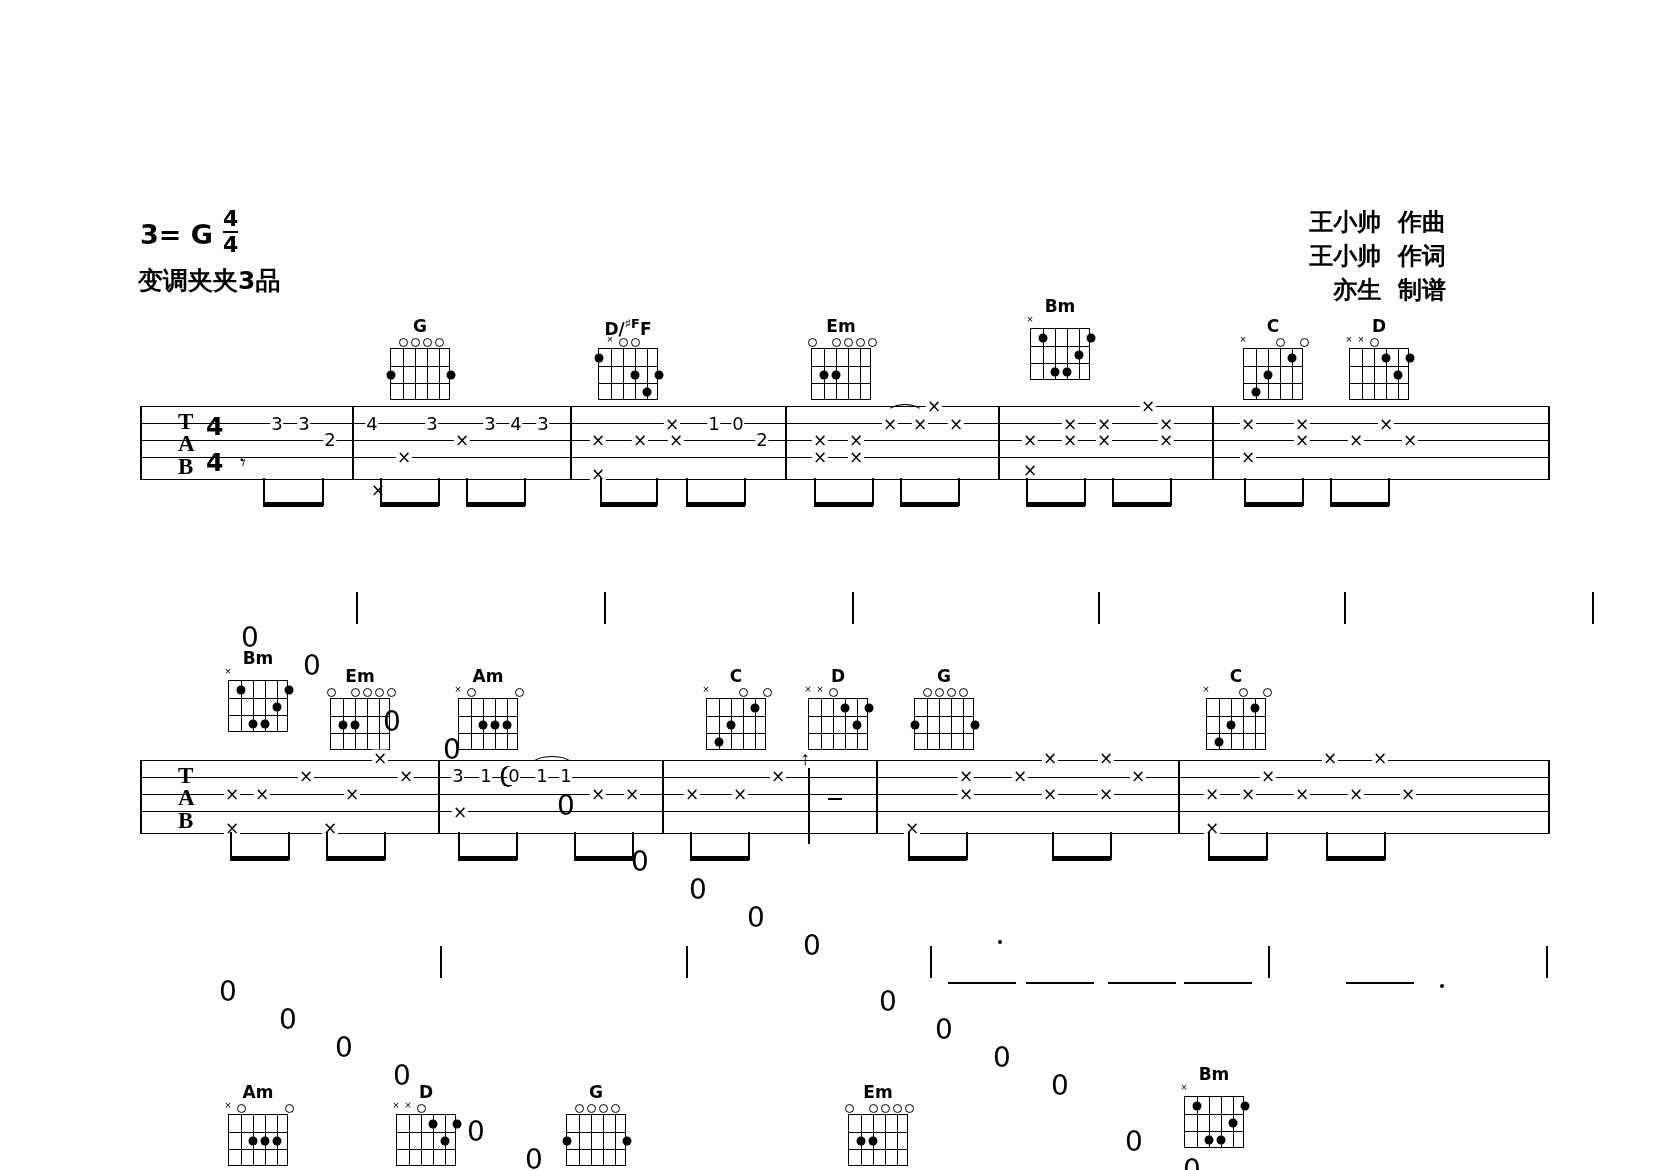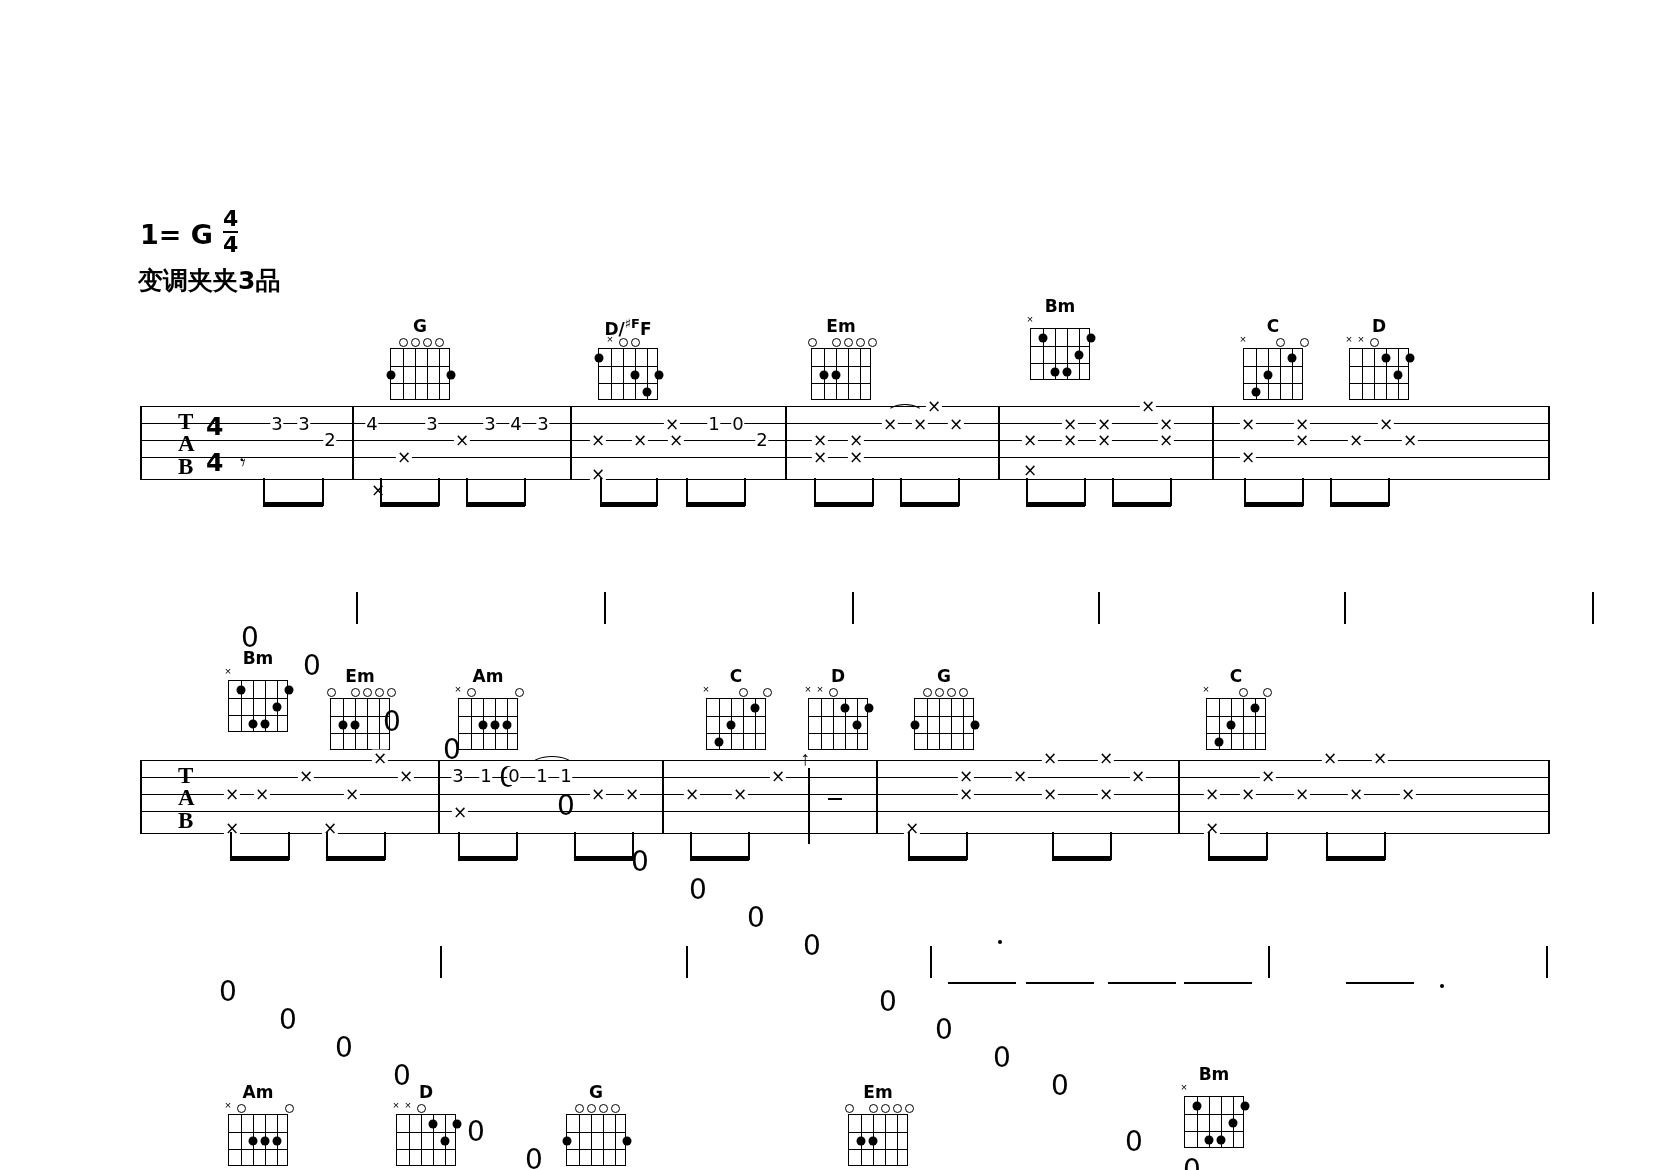--- a/index.html
+++ b/index.html
@@ -273,29 +273,34 @@
   }
 </style>
 </head>
 <body>
 
 <div class="sheet">
 
 
   <div class="keyblock">
     <div class="keyline">
-      <span>1= G</span>
+      <span>3= G</span>
       <span class="timesig">
         <span class="num">4</span>
         <span class="den">4</span>
       </span>
     </div>
   </div>
   <div class="capo">变调夹夹3品</div>
 
+  <div class="credits">
+    <div>王小帅  作曲</div>
+    <div>王小帅  作词</div>
+    <div>亦生  制谱</div>
+  </div>
 
   <div class="chord" style="left:384px; top:316px;">
     <div class="cname">G</div>
     <div class="markrow">
       <span class="o" style="left:12px"></span>
         <span class="o" style="left:24px"></span>
         <span class="o" style="left:36px"></span>
         <span class="o" style="left:48px"></span>
     </div>
     <div class="grid">

